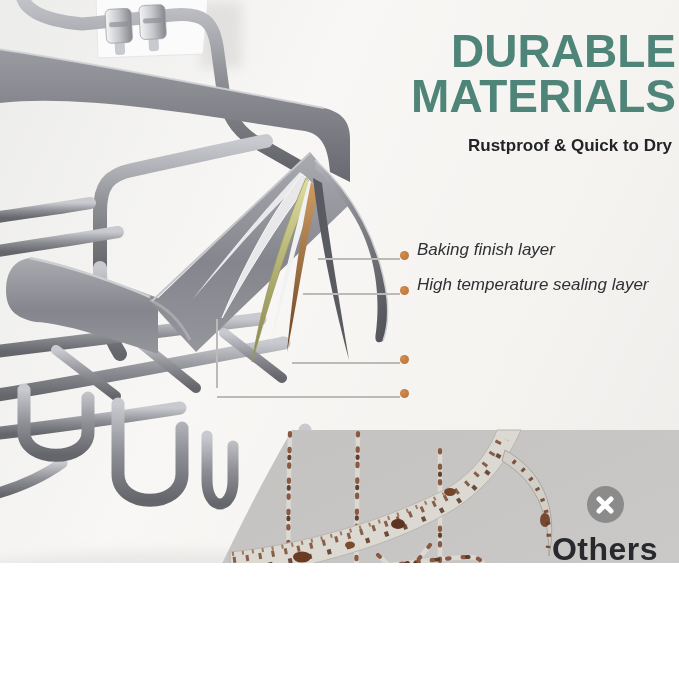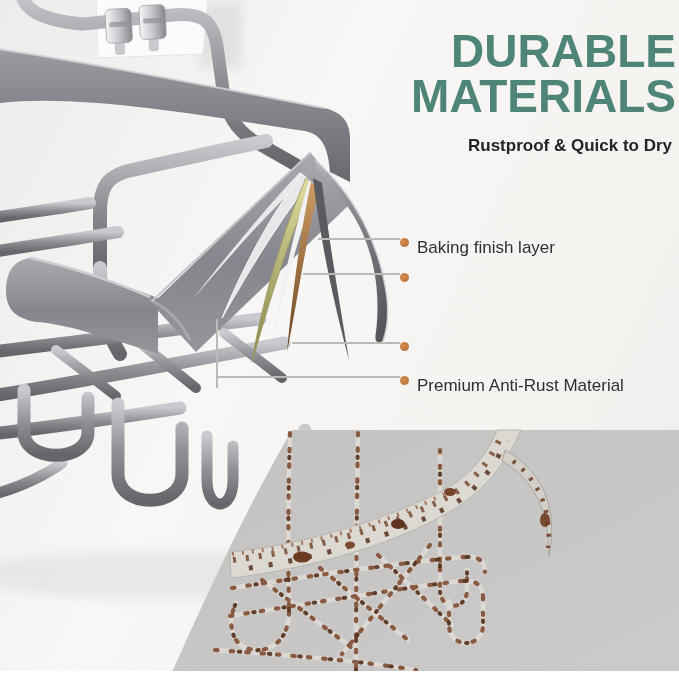--- a/index.html
+++ b/index.html
@@ -1,33 +1,33 @@
 <!DOCTYPE html>
 <html><head>
 <meta charset="utf-8">
 <style>
   html,body{margin:0;padding:0;}
   .stage{
-    position:relative;width:679px;height:671px;overflow:hidden;
+    position:relative;width:679px;height:563px;overflow:hidden;
     background:linear-gradient(115deg,#ececea 0%,#f8f7f5 38%,#f4f3f0 72%,#eeedeb 100%);
     font-family:"Liberation Sans",sans-serif;
   }
   .scene{position:absolute;left:0;top:0;width:679px;height:682px;}
 
   .heading{
     position:absolute;top:29px;right:3px;width:280px;text-align:right;
     font-weight:bold;font-size:46px;line-height:45px;letter-spacing:0px;
     color:#4f8578;
   }
   .subtitle{
     position:absolute;top:136px;right:7px;white-space:nowrap;
     font-weight:bold;font-size:17px;color:#222428;letter-spacing:0px;
   }
 
-  .callout{position:absolute;display:flex;align-items:flex-start;height:22px;}
+  .callout{position:absolute;display:flex;align-items:flex-end;height:22px;font-style:italic;}
   .lead{height:2px;background:#bcbab6;flex:none;}
   .dot{width:9px;height:9px;border-radius:50%;flex:none;
        background:radial-gradient(circle at 35% 35%,#d18c4f,#b96f35);}
   .lbl{margin-left:8px;font-size:17px;color:#2e3033;white-space:nowrap;}
   .c1{top:238px;left:318px}.c1 .lead{width:82px}
   .c2{top:273px;left:303px}.c2 .lead{width:97px}
   .c3{top:308px;left:217px}.c3 .lead{width:183px}
   .c4{top:342px;left:292px}.c4 .lead{width:108px}
   .c5{top:376px;left:217px}.c5 .lead{width:183px}
   .vconn{position:absolute;left:216px;top:319px;width:2px;height:69px;background:#bcbab6;}
@@ -203,26 +203,34 @@
   <div class="subtitle">Rustproof &amp; Quick to Dry</div>
 
   <div class="callout c1">
     <span class="lead"></span>
     <span class="dot"></span>
     <span class="lbl">Baking finish layer</span>
   </div>
   <div class="callout c2">
     <span class="lead"></span>
     <span class="dot"></span>
+    <span class="lbl">High temperature sealing layer</span>
   </div>
   <div class="callout c4">
     <span class="lead"></span>
     <span class="dot"></span>
   </div>
   <div class="callout c5">
     <span class="lead"></span>
     <span class="dot"></span>
-    <span class="lbl">Premium Anti-Rust Material</span>
   </div>
   <div class="vconn"></div>
 
+  <div class="others">
+    <div class="xcirc">
+      <svg width="22" height="22" viewBox="-11 -11 22 22">
+        <path d="M -6,-6 L 6,6 M 6,-6 L -6,6" stroke="#ffffff" stroke-width="5" stroke-linecap="round" fill="none"></path>
+      </svg>
+    </div>
+    <div class="others-label">Others</div>
+  </div>
 
 </div>
 
 </body></html>

